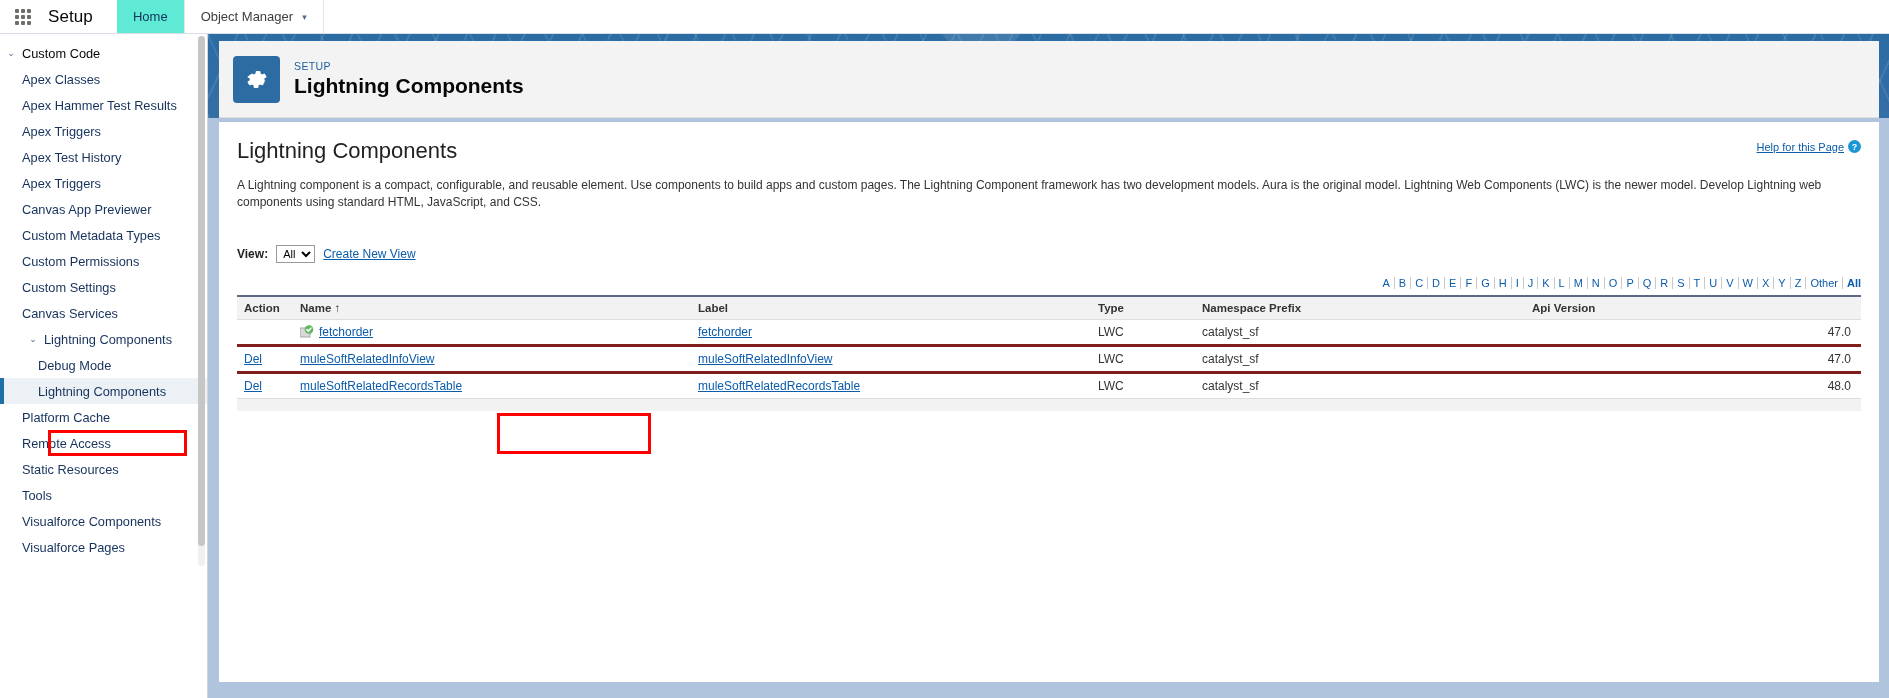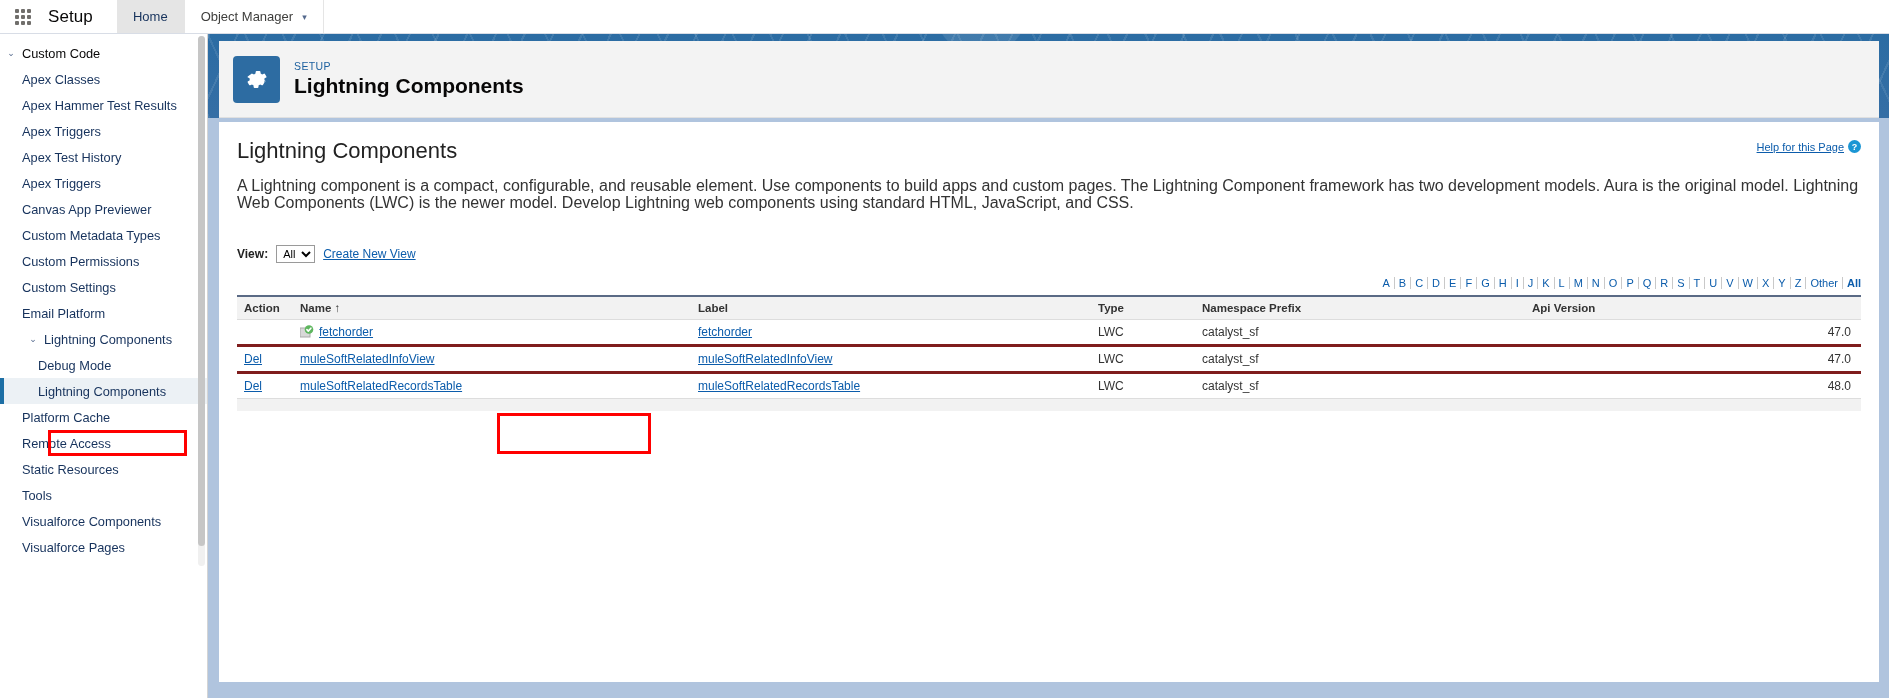--- a/index.html
+++ b/index.html
@@ -26,21 +26,21 @@
   .setup-word {
     display: flex; align-items: center; font-size: 17px; color: #080707;
     padding: 0 24px 0 2px; letter-spacing: .1px;
   }
   .gtab {
     display: flex; align-items: center; padding: 0 16px; font-size: 13px;
     color: #3e3e3c; cursor: pointer; border-right: 1px solid #e5e5e5;
     white-space: nowrap;
   }
   .gtab:first-of-type { border-left: 1px solid #e5e5e5; }
-  .gtab.active { background: #e5e5e5; color: #16325c; justify-content: center; }
+  .gtab.active { background: #5eead4; color: #16325c; justify-content: center; }
   .gtab .chev { margin-left: 9px; font-size: 9px; color: #54698d; }
 
   
   .sidebar {
     position: absolute; top: 34px; left: 0; width: 208px; height: 664px;
     background: #fff; border-right: 1px solid #d4d4d4; overflow: hidden;
   }
   .tree { padding-top: 6px; font-size: 12.8px; color: #16325c; }
   .node { position: relative; display: flex; align-items: center;
     height: 26px; cursor: pointer; }
@@ -97,21 +97,21 @@
 
   .content-wrap { padding: 4px 0 0 11px; }
   .content-card {
     background: #fff; width: 1660px; height: 560px;
     padding: 16px 18px 0 18px; position: relative;
   }
   .sec-title {
     font-family: "Liberation Sans", sans-serif;
     font-size: 22px; color: #222; margin-bottom: 13px; font-weight: normal;
   }
-  .desc { font-size: 16px; color: #333; line-height: 17px; max-width: 1660px; }
+  .desc { font-size: 12px; color: #333; line-height: 17px; max-width: 1660px; }
   .help-link {
     position: absolute; right: 18px; top: 18px; font-size: 11px; color: #0b5cab;
     display: flex; align-items: center; gap: 4px; cursor: pointer;
   }
   .help-link u { text-decoration: underline; }
   .qmark {
     width: 13px; height: 13px; border-radius: 50%; background: #1b96d4; color: #fff;
     font-size: 9px; display: inline-flex; align-items: center; justify-content: center;
     font-weight: bold;
   }
@@ -216,21 +216,21 @@
         <div class="node lvl1">
           <span class="lbl">Custom Metadata Types</span>
         </div>
         <div class="node lvl1">
           <span class="lbl">Custom Permissions</span>
         </div>
         <div class="node lvl1">
           <span class="lbl">Custom Settings</span>
         </div>
         <div class="node lvl1">
-          <span class="lbl">Email Platform</span>
+          <span class="lbl">Canvas Services</span>
         </div>
         <div class="node lvl1">
           <span class="twisty">⌄</span>
           <span class="lbl">Lightning Components</span>
         </div>
         <div class="node lvl2">
           <span class="lbl">Debug Mode</span>
         </div>
         <div class="node lvl2 selected">
           <span class="lbl">Lightning Components</span>

